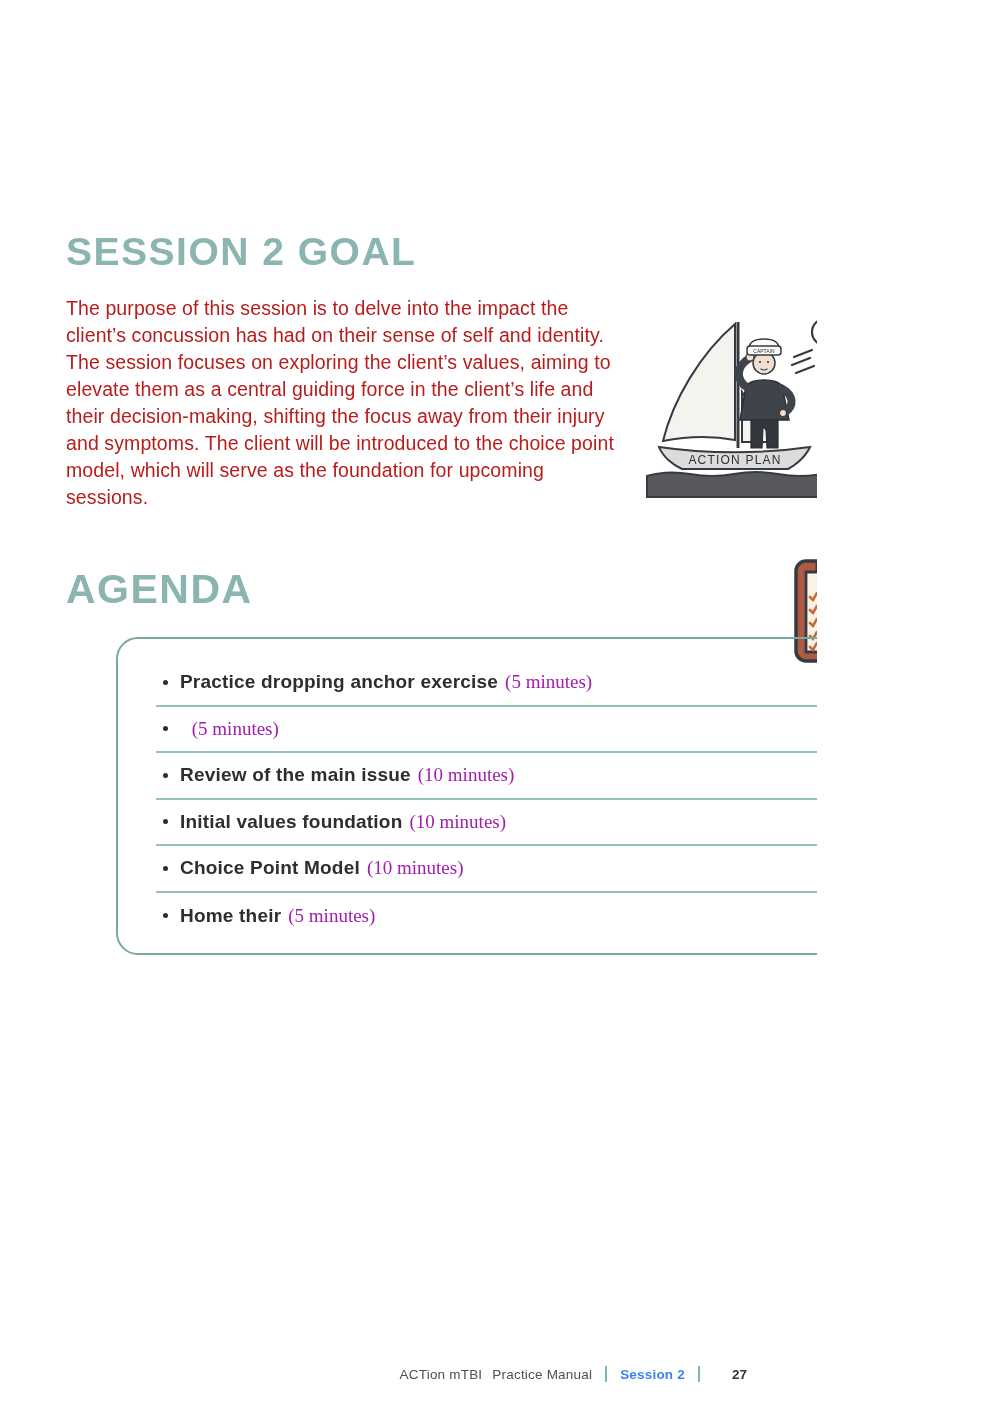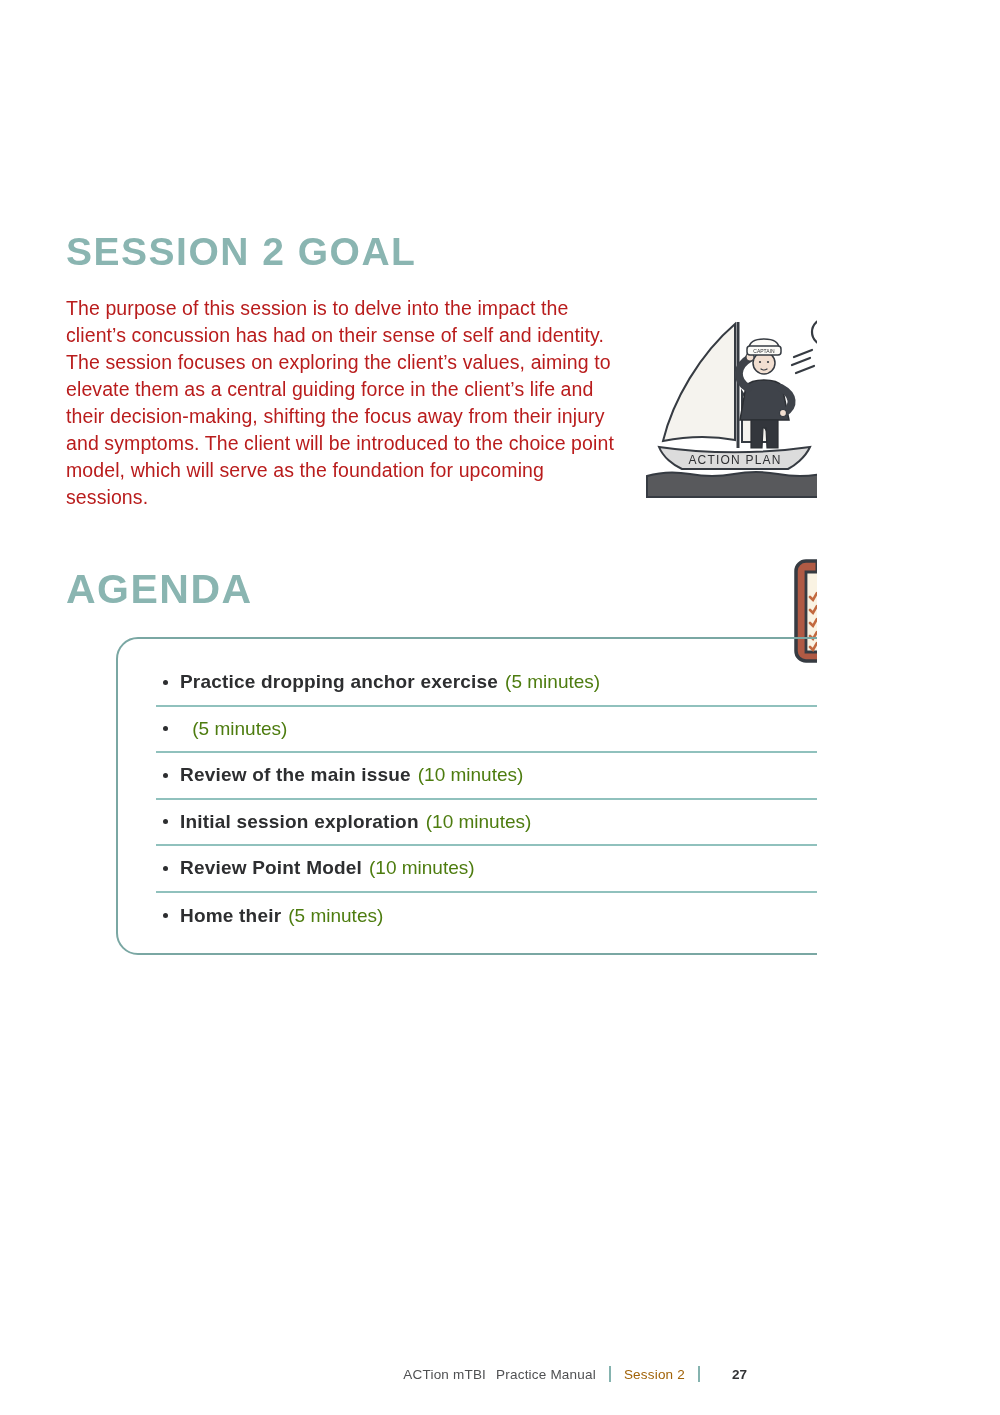--- a/index.html
+++ b/index.html
@@ -39,32 +39,32 @@
   .agenda-row.sep{border-bottom:2px solid #90c1bd;}
   .agenda-bullet{
     width:5px;height:5px;border-radius:50%;background:#2d2e30;
     margin-left:7px;margin-right:12px;flex:0 0 auto;
   }
   .agenda-label{
     font-size:19px;font-weight:bold;color:#2d2e30;letter-spacing:0.2px;
     white-space:pre;
   }
   .agenda-duration{
-    font-size:19px;color:#4d7c0f;margin-left:7px;white-space:pre;
+    font-size:19px;color:#a21caf;margin-left:7px;white-space:pre;font-family:Liberation Serif, serif;
   }
 
   .footer{
     position:absolute;top:1366px;right:70px;
     display:flex;align-items:center;
     font-size:13.5px;color:#4f5052;
   }
   .footer .manual-name{margin-right:10px;letter-spacing:0.2px;}
   .footer .manual-type{letter-spacing:0.2px;}
   .footer .pipe{width:2px;height:16px;background:#85b3af;margin:0 13px;}
-  .footer .section{color:#a16207;font-weight:normal;letter-spacing:0.2px;text-align:center;}
+  .footer .section{color:#3b82f6;font-weight:bold;letter-spacing:0.2px;text-align:center;}
   .footer .page-number{color:#323335;font-weight:bold;margin-left:19px;}
 </style>
 </head>
 <body>
 
 <div class="page">
 
   <div class="goal-heading">SESSION 2 GOAL</div>
 
   <div class="goal-paragraph">The purpose of this session is to delve into the impact the client’s concussion has had on their sense of self and identity. The session focuses on exploring the client’s values, aiming to elevate them as a central guiding force in the client’s life and their decision-making, shifting the focus away from their injury and symptoms. The client will be introduced to the choice point model, which will serve as the foundation for upcoming sessions.</div>
@@ -168,26 +168,26 @@
       <span class="agenda-bullet"></span>
       <span class="agenda-duration"> (5 minutes)</span>
     </div>
     <div class="agenda-row sep">
       <span class="agenda-bullet"></span>
       <span class="agenda-label">Review of the main issue</span>
       <span class="agenda-duration">(10 minutes)</span>
     </div>
     <div class="agenda-row sep">
       <span class="agenda-bullet"></span>
-      <span class="agenda-label">Initial session exploration</span>
+      <span class="agenda-label">Initial values foundation</span>
       <span class="agenda-duration">(10 minutes)</span>
     </div>
     <div class="agenda-row sep">
       <span class="agenda-bullet"></span>
-      <span class="agenda-label">Review Point Model</span>
+      <span class="agenda-label">Choice Point Model</span>
       <span class="agenda-duration">(10 minutes)</span>
     </div>
     <div class="agenda-row">
       <span class="agenda-bullet"></span>
       <span class="agenda-label">Home their</span>
       <span class="agenda-duration">(5 minutes)</span>
     </div>
   </div>
 
   <div class="footer">

